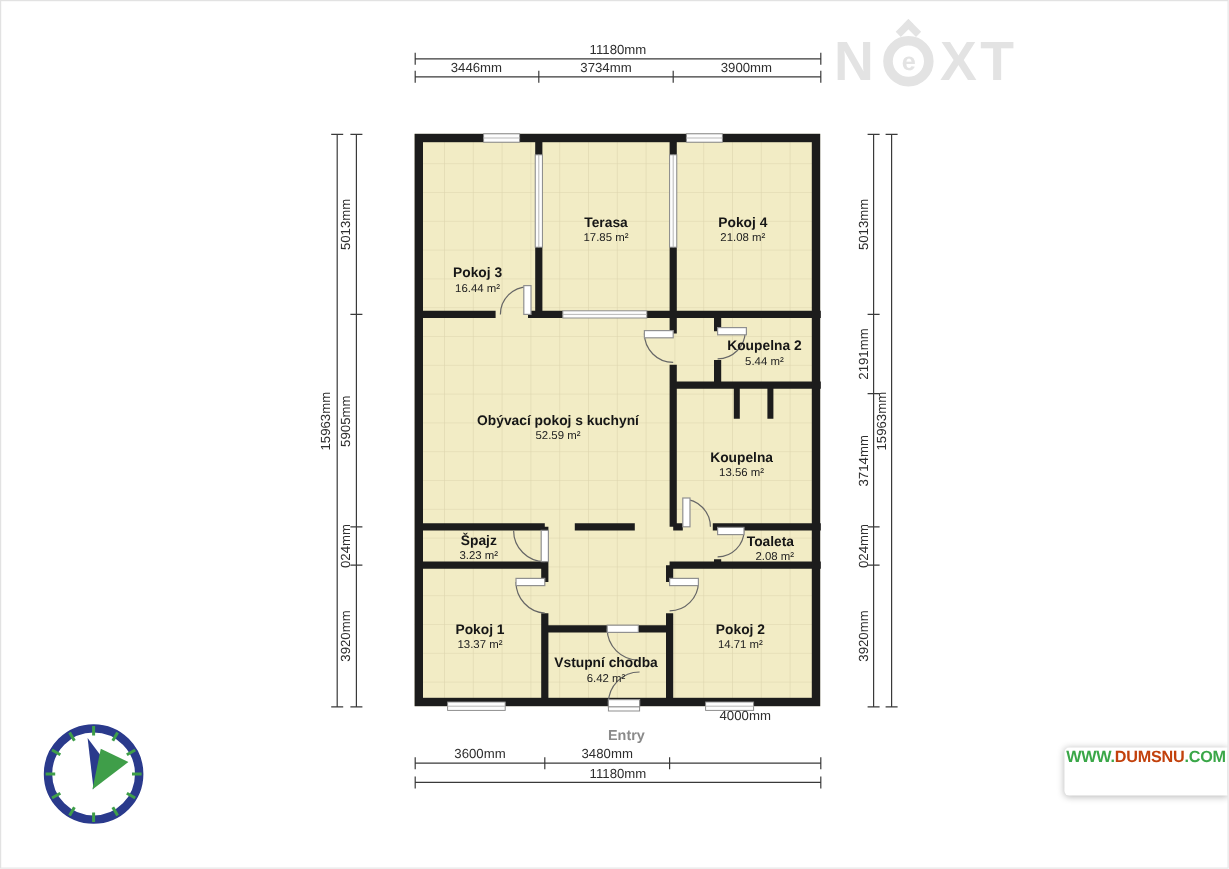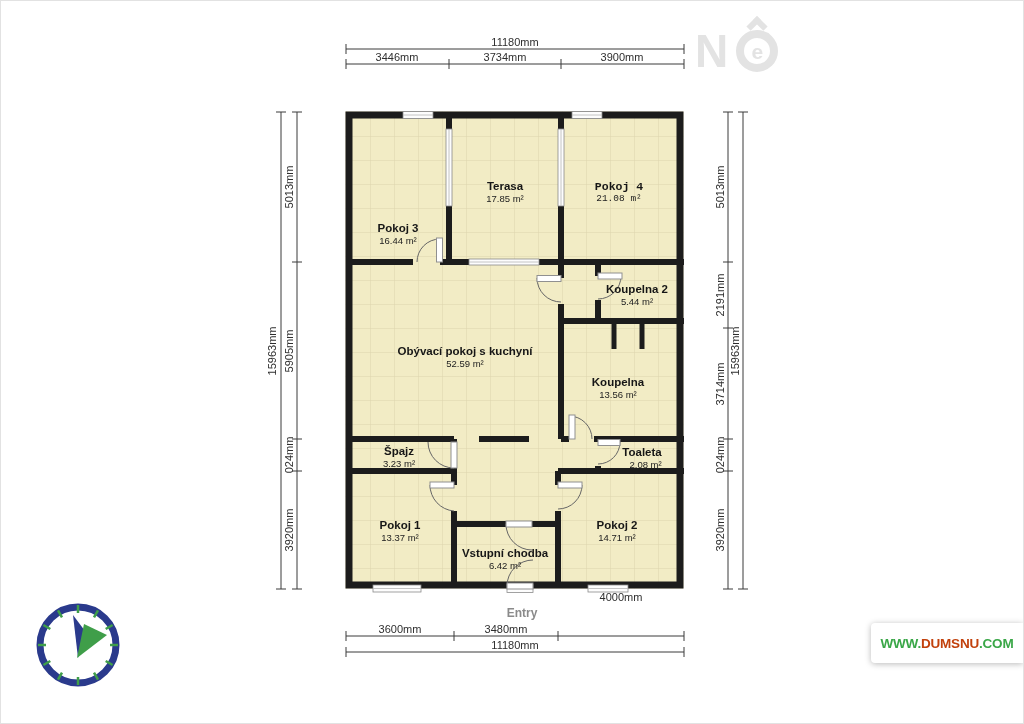--- a/index.html
+++ b/index.html
@@ -30,38 +30,39 @@
   .next-o{position:relative;width:26px;height:26px;border:8px solid #e3e3e3;border-radius:50%;
        margin:0 5px;display:flex;align-items:center;justify-content:center;}
   .next-e{font-size:21px;font-weight:bold;line-height:1;}
   .next-caret{position:absolute;top:-19px;left:50%;transform:translateX(-50%) rotate(45deg);
        width:9px;height:9px;border-left:6px solid #e3e3e3;border-top:6px solid #e3e3e3;}
 
   
   .compass{position:absolute;left:33px;top:600px;}
 
   
-  .site-badge{position:absolute;right:0;top:622px;height:40px;width:152px;background:#fff;
+  .site-badge{position:absolute;right:0;top:622px;height:40px;width:136px;background:#fff;
        border-radius:4px 0 0 4px;box-shadow:0 1px 6px rgba(0,0,0,.28);
-       display:flex;align-items:center;justify-content:center;
+       display:flex;align-items:flex-start;justify-content:center;
        font-size:13.5px;font-weight:bold;letter-spacing:-0.2px;}
   .site-green{color:#3aa748;}
   .site-navy{color:#c2410c;}
 </style>
 </head>
 <body>
 
 <div class="canvas">
 
   <div class="next-wm">
     <span class="next-char">N</span>
     <span class="next-o">
       <span class="next-caret"></span>
       <span class="next-e">e</span>
     </span>
+    <span class="next-char">XT</span>
   </div>
 
   <svg class="plan-svg" width="1024" height="724" viewBox="0 0 1024 724">
     <defs>
       <pattern id="tiles" x="345" y="111" width="24" height="24" patternUnits="userSpaceOnUse">
         <rect width="24" height="24" fill="#f2ecc5"></rect>
         <path d="M0 0 H24 M0 0 V24" stroke="#ddd5ae" stroke-width="1" fill="none"></path>
       </pattern>
     </defs>
 
@@ -147,21 +148,21 @@
   </svg>
 
   <div class="room-label" style="left:397px;top:179px;margin-top:42px;">
     <div class="room-name">Pokoj 3</div>
     <div class="room-area">16.44 m²</div>
   </div>
   <div class="room-label" style="left:504px;top:179px;">
     <div class="room-name">Terasa</div>
     <div class="room-area">17.85 m²</div>
   </div>
-  <div class="room-label" style="left:618px;top:179px;font-family:Liberation Mono, monospace;">
+  <div class="room-label" style="left:618px;top:179px;">
     <div class="room-name">Pokoj 4</div>
     <div class="room-area">21.08 m²</div>
   </div>
   <div class="room-label" style="left:636px;top:282px;">
     <div class="room-name">Koupelna 2</div>
     <div class="room-area">5.44 m²</div>
   </div>
   <div class="room-label" style="left:464px;top:344px;">
     <div class="room-name">Obývací pokoj s kuchyní</div>
     <div class="room-area">52.59 m²</div>

